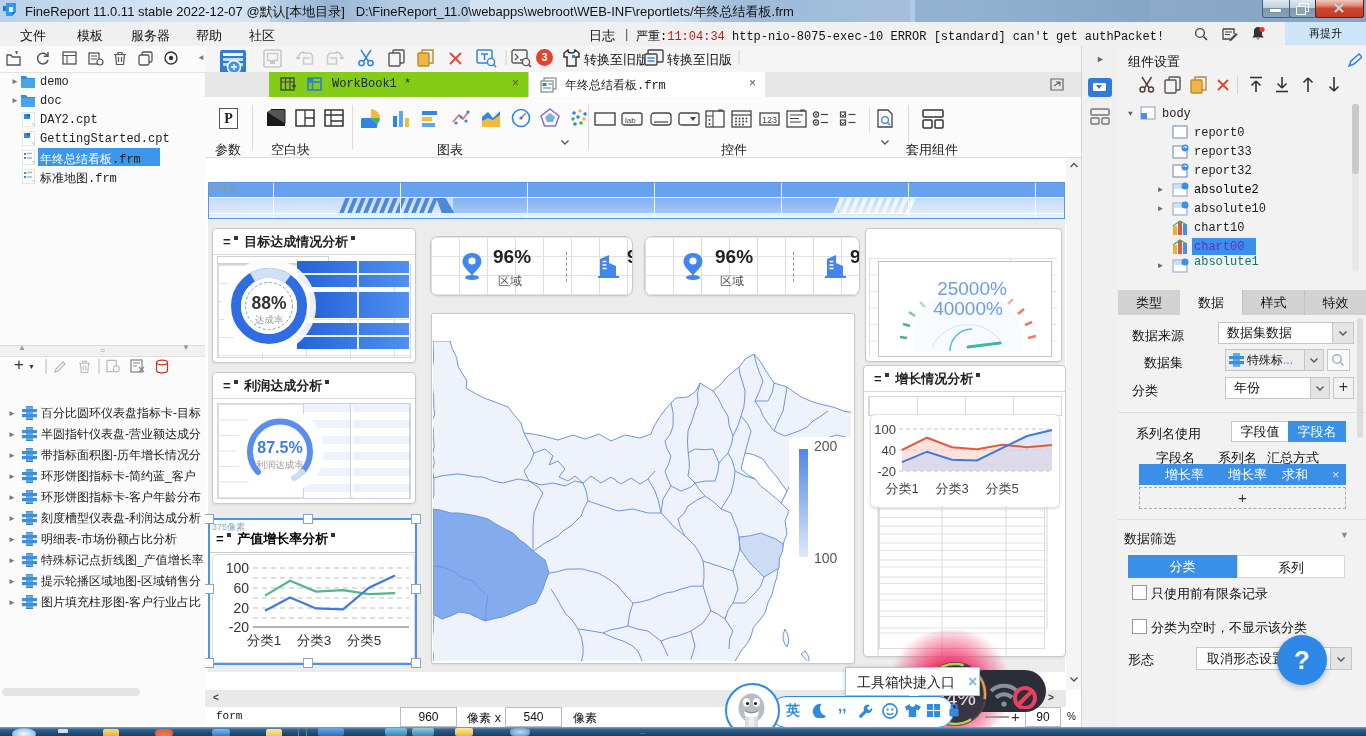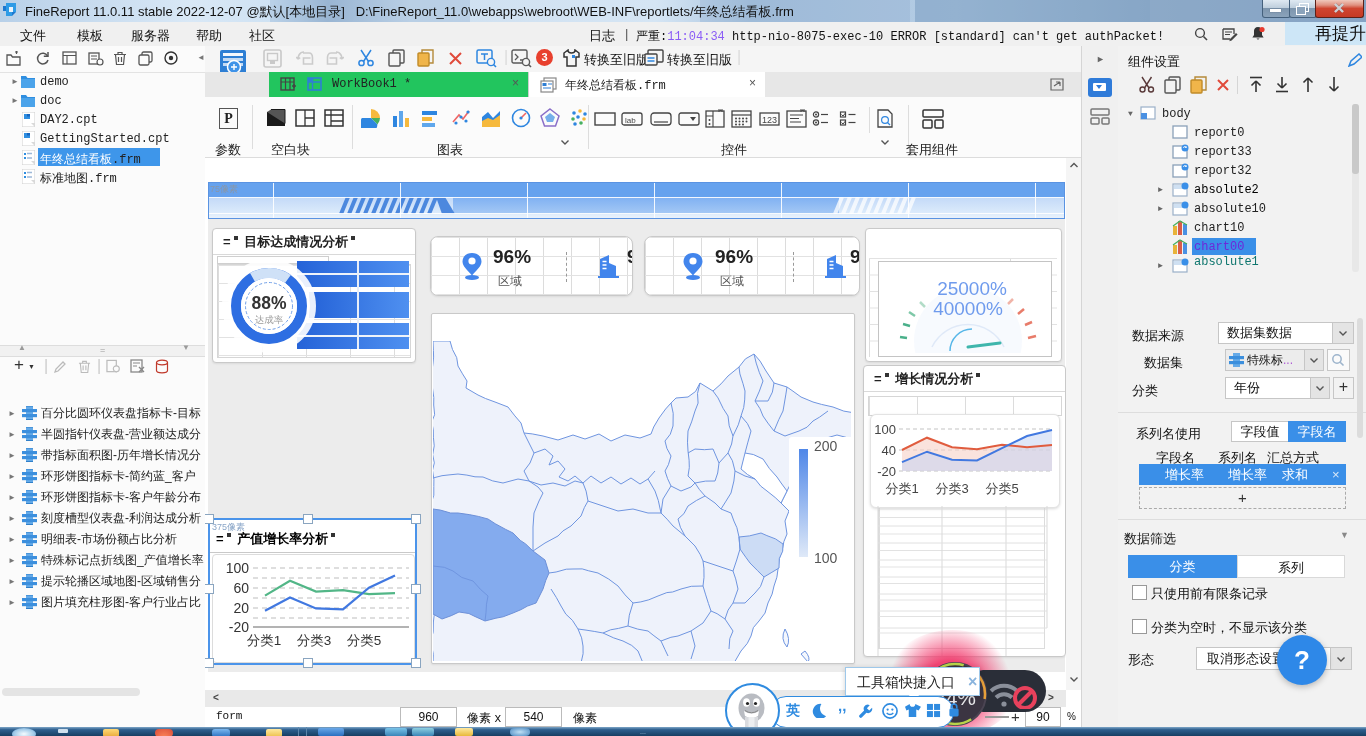--- a/index.html
+++ b/index.html
@@ -33,35 +33,35 @@
 </div>
 
 <div class="ab" id="menubar" style="left:0;top:22px;width:1366px;height:24px;background:#f0f0f0;border-bottom:1px solid #e0e0e0;font-size:13px;color:#111">
   <span class="ab" style="left:20px;top:5px">文件</span>
   <span class="ab" style="left:77px;top:5px">模板</span>
   <span class="ab" style="left:131px;top:5px">服务器</span>
   <span class="ab" style="left:196px;top:5px">帮助</span>
   <span class="ab" style="left:249px;top:5px">社区</span>
   <span class="ab" style="left:589px;top:5px;font-size:13px">日志</span>
   <span class="ab" style="left:625px;top:4px;color:#555">|</span>
-  <span class="ab" style="left:636px;top:6px;font-family:'Liberation Mono',monospace;font-size:12px">严重:<span style="color:#8b5cf6">11:04:34</span> http-nio-8075-exec-10 ERROR [standard] can't get authPacket!</span>
+  <span class="ab" style="left:636px;top:6px;font-family:'Liberation Mono',monospace;font-size:12px">严重:<span style="color:#b91c1c">11:04:34</span> http-nio-8075-exec-10 ERROR [standard] can't get authPacket!</span>
   <svg class="ab" style="left:1194px;top:5px" width="15" height="15" viewBox="0 0 15 15">
       <circle cx="6" cy="6" r="4.4" fill="none" stroke="#444" stroke-width="1.4"></circle>
       <line x1="9.5" y1="9.5" x2="13" y2="13" stroke="#444" stroke-width="1.6"></line>
     </svg>
   <svg class="ab" style="left:1222px;top:5px" width="16" height="15" viewBox="0 0 16 15">
       <path d="M1 2 h11 v5 M1 2 v10 h7" fill="none" stroke="#444" stroke-width="1.3"></path>
       <path d="M8 12 l6-6 1.6 1.6-6 6 -2.2.6z" fill="#444"></path>
       <path d="M3 5h7M3 7.5h5" stroke="#444" stroke-width="1"></path>
     </svg>
   <svg class="ab" style="left:1250px;top:4px" width="16" height="16" viewBox="0 0 16 16">
       <path d="M8 1 c-2.6 0-4 2-4 4 v4 l-1.6 2.4 h11.2 L12 9 V5 c0-2-1.4-4-4-4z M6.5 12.5 a1.6 1.6 0 0 0 3 0z" fill="#333"></path>
       <circle cx="12" cy="3.5" r="2.6" fill="#e83c2f"></circle>
     </svg>
-  <div class="ab" style="left:1285px;top:0;width:81px;height:23px;background:#cde6f7;text-align:right;font-size:17px;line-height:23px">再提升</div>
+  <div class="ab" style="left:1285px;top:0;width:81px;height:23px;background:#cde6f7;text-align:center;font-size:11px;line-height:23px">再提升</div>
 </div>
 
 <div class="ab" id="leftpanel" style="left:0;top:46px;width:205px;height:681px;background:#fbfbfb;border-right:1px solid #d5d5d5">
   <div id="lefttool" class="ab" style="left:0;top:0;width:205px;height:26px;border-bottom:1px solid #e3e3e3">
     <svg class="ab" style="left:6px;top:5px" width="16" height="15" viewBox="0 0 16 15">
         <path d="M1 4 h4 l1.5 2 H14 v8 H1z" fill="none" stroke="#555" stroke-width="1.3"></path>
         <path d="M9 1 h3 M10.5 0 v3" stroke="#555" stroke-width="1.2"></path>
       </svg>
     <svg class="ab" style="left:35px;top:5px" width="15" height="15" viewBox="0 0 15 15">
         <path d="M12.5 5 A5.3 5.3 0 1 0 13 9" fill="none" stroke="#555" stroke-width="1.5"></path>
@@ -310,21 +310,21 @@
       <rect x="0" y="0" width="26" height="24" rx="2" fill="#2e7fd4"></rect>
       <rect x="3" y="3" width="20" height="3" fill="#fff" opacity=".95"></rect>
       <rect x="3" y="8" width="20" height="3" fill="#eaf2fb" opacity=".8"></rect>
       <rect x="3" y="13" width="20" height="3" fill="#eaf2fb" opacity=".8"></rect>
       <circle cx="14" cy="17" r="6.5" fill="#3f93e8" stroke="#fff" stroke-width="1.5"></circle>
       <path d="M14 14 v6 M11 17 h6" stroke="#fff" stroke-width="1.4"></path>
     </svg>
   <span class="ab" style="left:12px;top:32px;color:#888;font-size:8px">▼</span>
 </div>
 <div class="ab" id="tabrow" style="left:205px;top:72px;width:876px;height:25px;background:#e7e7e7;border-bottom:1px solid #d8d8d8">
-  <div class="ab" style="left:64px;top:0;width:259px;height:25px;background:#22c55e;border-right:1px solid #cfcfcf">
+  <div class="ab" style="left:64px;top:0;width:259px;height:25px;background:#84cc16;border-right:1px solid #cfcfcf">
     <svg class="ab" style="left:11px;top:5px" width="16" height="15" viewBox="0 0 16 15">
         <rect x="1" y="1" width="13" height="12" fill="none" stroke="#444" stroke-width="1.4"></rect>
         <path d="M1 5 h13 M5.5 1 v12 M10 1 v12" stroke="#444" stroke-width="1.2"></path>
         <path d="M12 9 h4 M14 7 v4" stroke="#444" stroke-width="1.4"></path>
       </svg>
     <svg class="ab" style="left:38px;top:5px" width="16" height="15" viewBox="0 0 16 15">
         <rect x="1" y="1" width="13" height="12" fill="none" stroke="#2e7fd4" stroke-width="1.6"></rect>
         <path d="M1 5 h13 M5.5 1 v12" stroke="#2e7fd4" stroke-width="1.4"></path>
         <rect x="1" y="1" width="4.5" height="4" fill="#2e7fd4"></rect>
       </svg>
@@ -563,20 +563,35 @@
     <circle cx="48" cy="48" r="41" fill="#fff"></circle>
     <circle cx="48" cy="48" r="33" fill="none" stroke="#2e6ee2" stroke-width="10"></circle>
     <path d="M31.5,19.4 A33,33 0 0 1 66.9,21" fill="none" stroke="#cfe1f7" stroke-width="10"></path>
     <circle cx="48" cy="48" r="28" fill="#fff"></circle>
     <circle cx="48" cy="48" r="23.5" fill="none" stroke="#6f9fe8" stroke-width="1" stroke-dasharray="3 2"></circle>
     <text x="48" y="51" text-anchor="middle" font-size="17.5" font-weight="bold" fill="#333" font-family="Liberation Sans">88%</text>
     <text x="48" y="65" text-anchor="middle" font-size="9.5" fill="#999" font-family="Liberation Sans">达成率</text>
   </svg>
 </div>
 
+<div class="panel" style="left:7px;top:214px;width:202px;height:130px">
+  <div class="ptitle">=<span class="q"></span> 利润达成分析<span class="q"></span></div>
+  <div class="grid" style="left:4px;top:30px;width:192px;height:94px;border:1px solid #d6d6d6;background-size:47px 15.5px"></div>
+  <div class="ab" style="left:88px;top:32px;width:52px;height:90px;background:#fff"></div>
+  <div class="ab" style="left:90px;top:30px;width:46px;height:94px;background:repeating-linear-gradient(#eef3fb 0 8px,#ffffff 8px 16px);border:1px solid #c9d4e4"></div>
+  <div class="ab" style="left:140px;top:30px;width:56px;height:94px;background:repeating-linear-gradient(#eef3fb 0 8px,#ffffff 8px 16px);border:1px solid #c9d4e4;border-left:none"></div>
+  <svg class="ab" style="left:22px;top:33px" width="90" height="90" viewBox="0 0 90 90">
+    <circle cx="45" cy="45" r="44" fill="#fff" opacity=".9"></circle>
+    <circle cx="45" cy="45" r="31" fill="#fff"></circle>
+    <path d="M 23,66 A 30,30 0 1 1 67,66" fill="none" stroke="#5b8def" stroke-width="6" stroke-linecap="round"></path>
+    <path d="M 67,66 A 30,30 0 0 1 59,72" fill="none" stroke="#c9dcf7" stroke-width="6" stroke-linecap="round"></path>
+    <text x="45" y="47" text-anchor="middle" font-size="16" font-weight="bold" fill="#3b7de8" font-family="Liberation Sans">87.5%</text>
+    <text x="45" y="62" text-anchor="middle" font-size="9.5" fill="#999" font-family="Liberation Sans">利润达成率</text>
+  </svg>
+</div>
 
 <div class="ab" style="left:3px;top:360px;width:209px;height:147px;background:#fff;border:2px solid #4b94ea;box-sizing:border-box">
   <span class="ab" style="left:2px;top:1px;color:#8aa6c8;font-size:9px">375像素</span>
   <div class="ab" style="left:0;top:0;width:100%;height:33px;border-bottom:1px solid #c9c9c9;font-weight:bold;font-size:13px;line-height:38px;padding-left:6px;box-sizing:border-box">=<span class="q"></span> 产值增长率分析<span class="q"></span></div>
   <div class="ab" style="left:2px;top:34px;width:201px;height:107px;background:#fff;border:1px solid #dcdcdc;border-radius:4px">
   <svg class="ab" style="left:0;top:0" width="200" height="106" viewBox="0 0 200 106">
     <g stroke="#d4d4d4" stroke-width="1.4" stroke-dasharray="5 4">
       <line x1="40" y1="13" x2="196" y2="13"></line>
             <line x1="40" y1="23" x2="196" y2="23"></line>
             <line x1="40" y1="33" x2="196" y2="33"></line>
@@ -904,20 +919,26 @@
       <svg class="ab" style="left:54px;top:155px" width="18" height="15" viewBox="0 0 18 15">
         <rect x="1" y="2" width="14" height="12" fill="#fff" stroke="#9ab0c8" stroke-width="1.2"></rect>
         <rect x="2" y="3" width="12" height="4" fill="#cfe0f2"></rect>
         <circle cx="13" cy="4" r="3.5" fill="#3a8fe8"></circle>
       </svg>
       <span class="ab" style="left:76px;top:152px;color:#0f766e">absolute1</span>
     </div>
   <div class="ab" style="left:234px;top:58px;width:7px;height:168px;background:#e8e8e8;border-radius:3px">
       <div class="ab" style="left:0;top:0;width:7px;height:70px;background:#c9c9c9;border-radius:3px"></div>
     </div>
+  <div class="ab" style="left:0;top:244px;width:248px;height:25px;background:#d2d2d2">
+    <div class="ab" style="left:0;top:0;width:62px;height:25px;text-align:center;line-height:25px;font-size:13px">类型</div>
+    <div class="ab" style="left:62px;top:0;width:62px;height:25px;background:#f2f2f2;text-align:center;line-height:25px;font-size:13px">数据</div>
+    <div class="ab" style="left:124px;top:0;width:62px;height:25px;text-align:center;line-height:25px;font-size:13px;border-left:1px solid #c2c2c2;box-sizing:border-box">样式</div>
+    <div class="ab" style="left:186px;top:0;width:62px;height:25px;text-align:center;line-height:25px;font-size:13px;border-left:1px solid #c2c2c2;box-sizing:border-box">特效</div>
+  </div>
   <span class="ab" style="left:14px;top:281px;font-size:13px">数据来源</span>
   <div class="ab" style="left:100px;top:276px;width:112px;height:20px;background:#fff;border:1px solid #c6c6c6;font-size:13px;line-height:20px;padding-left:8px">数据集数据</div>
   <div class="ab" style="left:214px;top:276px;width:20px;height:20px;background:#e4e4e4;border:1px solid #c6c6c6;text-align:center;color:#555;font-size:10px;line-height:20px"><svg width="10" height="7" viewBox="0 0 10 7" style="vertical-align:middle">
         <path d="M1.5 1.5 L5 5 L8.5 1.5" fill="none" stroke="#555" stroke-width="1.4"></path>
       </svg></div>
   <span class="ab" style="left:26px;top:308px;font-size:13px">数据集</span>
   <div class="ab" style="left:107px;top:303px;width:78px;height:20px;background:#ececec;border:1px solid #c6c6c6;font-size:12px;line-height:20px">
     <svg class="ab" style="left:3px;top:3px" width="15" height="14" viewBox="0 0 15 14">
         <rect x="4" y="0" width="7" height="14" fill="#65aae8"></rect>
         <rect x="0" y="3" width="15" height="3.2" fill="#3c8fdd"></rect>

